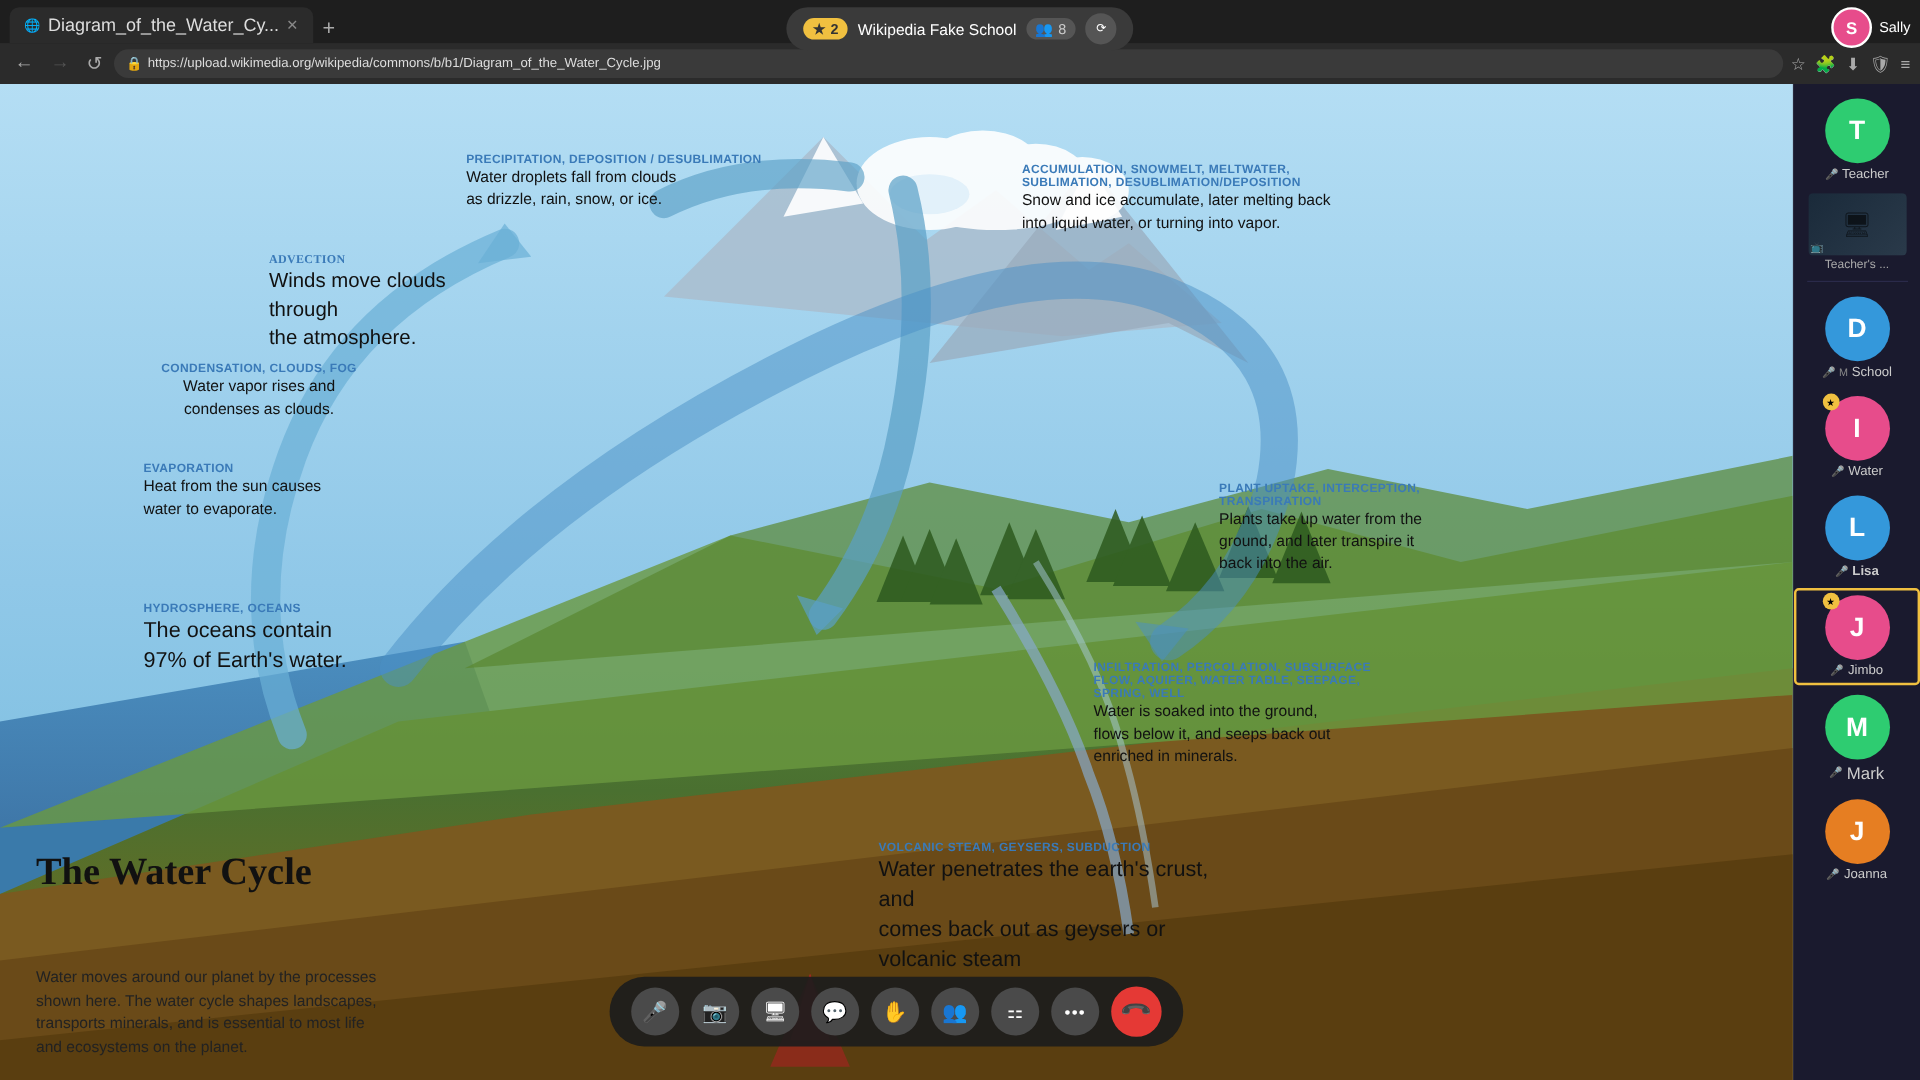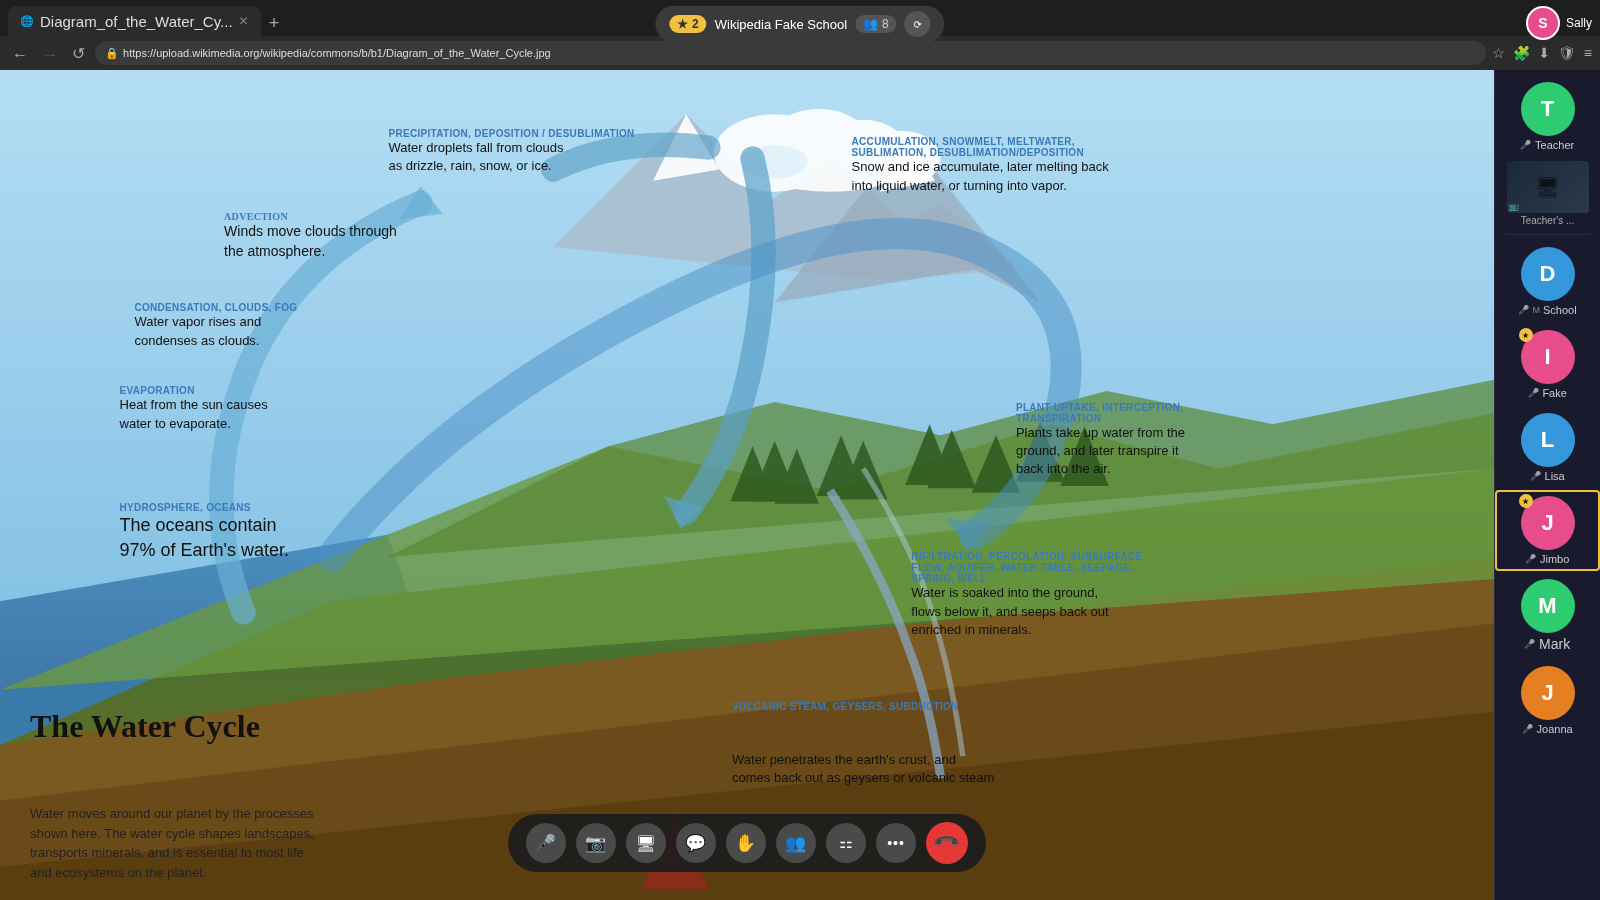--- a/index.html
+++ b/index.html
@@ -157,24 +157,24 @@
         <div style="font-size:13px; color:#111; line-height:1.4; max-width:280px;">Snow and ice accumulate, later melting back<br>into liquid water, or turning into vapor.</div>
       </div>
 
       <div style="position:absolute; top:7%; left:26%;">
         <div style="font-size:10px; font-weight:bold; color:#3a7ab8; text-transform:uppercase; letter-spacing:0.3px;">PRECIPITATION, DEPOSITION / DESUBLIMATION</div>
         <div style="font-size:13px; color:#111; line-height:1.4; max-width:230px;">Water droplets fall from clouds<br>as drizzle, rain, snow, or ice.</div>
       </div>
 
       <div style="position:absolute; top:17%; left:15%;">
         <div style="font-size:10px; font-weight:bold; color:#3a7ab8; text-transform:uppercase; letter-spacing:0.3px;font-family:Liberation Serif, serif;">ADVECTION</div>
-        <div style="font-size:14px; color:#111; line-height:1.4; max-width:200px;">Winds move clouds through<br>the atmosphere.</div>
-      </div>
-
-      <div style="position:absolute; top:28%; left:9%;">
+        <div style="font-size:17px; color:#111; line-height:1.4; max-width:200px;">Winds move clouds through<br>the atmosphere.</div>
+      </div>
+
+      <div style="position:absolute; top:28%; left:9%;text-align:center;">
         <div style="font-size:10px; font-weight:bold; color:#3a7ab8; text-transform:uppercase; letter-spacing:0.3px;">CONDENSATION, CLOUDS, FOG</div>
         <div style="font-size:13px; color:#111; line-height:1.4; max-width:200px;">Water vapor rises and<br>condenses as clouds.</div>
       </div>
 
 
       <div style="position:absolute; top:38%; left:8%;">
         <div style="font-size:10px; font-weight:bold; color:#3a7ab8; text-transform:uppercase; letter-spacing:0.3px;">EVAPORATION</div>
         <div style="font-size:13px; color:#111; line-height:1.4; max-width:200px;">Heat from the sun causes<br>water to evaporate.</div>
       </div>
 
@@ -188,21 +188,21 @@
         <div style="font-size:18px; color:#111; line-height:1.4; max-width:200px;">The oceans contain<br>97% of Earth's water.</div>
       </div>
 
       <div style="position:absolute; top:58%; left:61%;">
         <div style="font-size:10px; font-weight:bold; color:#3a7ab8; text-transform:uppercase; letter-spacing:0.3px; max-width:270px;">INFILTRATION, PERCOLATION, SUBSURFACE<br>FLOW, AQUIFER, WATER TABLE, SEEPAGE,<br>SPRING, WELL</div>
         <div style="font-size:13px; color:#111; line-height:1.4; max-width:260px;">Water is soaked into the ground,<br>flows below it, and seeps back out<br>enriched in minerals.</div>
       </div>
 
       <div style="position:absolute; top:76%; left:49%;">
         <div style="font-size:10px; font-weight:bold; color:#3a7ab8; text-transform:uppercase; letter-spacing:0.3px;">VOLCANIC STEAM, GEYSERS, SUBDUCTION</div>
-        <div style="font-size:13px; color:#111; line-height:1.4; max-width:280px;margin-top:39px;">Water penetrates the earth's crust, and<br>comes back out as geysers or volcanic steam</div>
+        <div style="font-size:18px; color:#111; line-height:1.4; max-width:280px;">Water penetrates the earth's crust, and<br>comes back out as geysers or volcanic steam</div>
       </div>
 
       <div style="position:absolute; bottom:155px; left:30px; font-size:32px; font-weight:bold; color:#111; font-family:Georgia,serif;">The Water Cycle</div>
       <div style="position:absolute; bottom:18px; left:30px; width:290px; font-size:13px; color:#222; line-height:1.5;">Water moves around our planet by the processes shown here. The water cycle shapes landscapes, transports minerals, and is essential to most life and ecosystems on the planet.</div>
 
       <div style="position:absolute; bottom:28px; left:50%; transform:translateX(-50%); background:rgba(28,28,28,0.92); border-radius:40px; padding:8px 18px; display:flex; align-items:center; gap:10px; z-index:50;">
         <button style="width:40px; height:40px; border-radius:50%; background:#4a4a4a; border:none; display:flex; align-items:center; justify-content:center; cursor:pointer; color:#fff; font-size:17px;">🎤</button>
         <button style="width:40px; height:40px; border-radius:50%; background:#4a4a4a; border:none; display:flex; align-items:center; justify-content:center; cursor:pointer; color:#fff; font-size:17px;">📷</button>
         <button style="width:40px; height:40px; border-radius:50%; background:#4a4a4a; border:none; display:flex; align-items:center; justify-content:center; cursor:pointer; color:#fff; font-size:16px;">🖥</button>
         <button style="width:40px; height:40px; border-radius:50%; background:#4a4a4a; border:none; display:flex; align-items:center; justify-content:center; cursor:pointer; color:#fff; font-size:17px;">💬</button>
@@ -245,29 +245,29 @@
         </div>
       </div>
 
       <div style="display:flex; flex-direction:column; align-items:center; width:100%; padding:6px 4px; cursor:pointer; position:relative;">
         <div style="position:relative; display:inline-block;">
           <div style="width:54px; height:54px; border-radius:50%; background:#e74c8b; display:flex; align-items:center; justify-content:center; color:white; font-weight:bold; font-size:22px;">I</div>
           <div style="position:absolute; top:-2px; left:-2px; width:14px; height:14px; background:#f0c040; border-radius:50%; display:flex; align-items:center; justify-content:center; font-size:8px;">★</div>
         </div>
         <div style="display:flex; align-items:center; gap:3px; margin-top:3px;">
           <span style="color:#888; font-size:9px;">🎤</span>
-          <span style="color:#ccc; font-size:11px;">Fake</span>
+          <span style="color:#ccc; font-size:11px;">Water</span>
         </div>
       </div>
 
       <div style="display:flex; flex-direction:column; align-items:center; width:100%; padding:6px 4px; cursor:pointer;">
         <div style="width:54px; height:54px; border-radius:50%; background:#3498db; display:flex; align-items:center; justify-content:center; color:white; font-weight:bold; font-size:22px;">L</div>
         <div style="display:flex; align-items:center; gap:3px; margin-top:3px;">
           <span style="color:#888; font-size:9px;">🎤</span>
-          <span style="color:#ccc; font-size:11px;">Lisa</span>
+          <span style="color:#ccc; font-size:11px;font-weight:bold;">Lisa</span>
         </div>
       </div>
 
       <div style="display:flex; flex-direction:column; align-items:center; width:100%; padding:6px 4px; cursor:pointer; outline:2px solid #f0c040; outline-offset:-2px; border-radius:4px; position:relative;">
         <div style="position:relative; display:inline-block;">
           <div style="width:54px; height:54px; border-radius:50%; background:#e74c8b; display:flex; align-items:center; justify-content:center; color:white; font-weight:bold; font-size:22px;">J</div>
           <div style="position:absolute; top:-2px; left:-2px; width:14px; height:14px; background:#f0c040; border-radius:50%; display:flex; align-items:center; justify-content:center; font-size:8px;">★</div>
         </div>
         <div style="display:flex; align-items:center; gap:3px; margin-top:3px;">
           <span style="color:#888; font-size:9px;">🎤</span>

